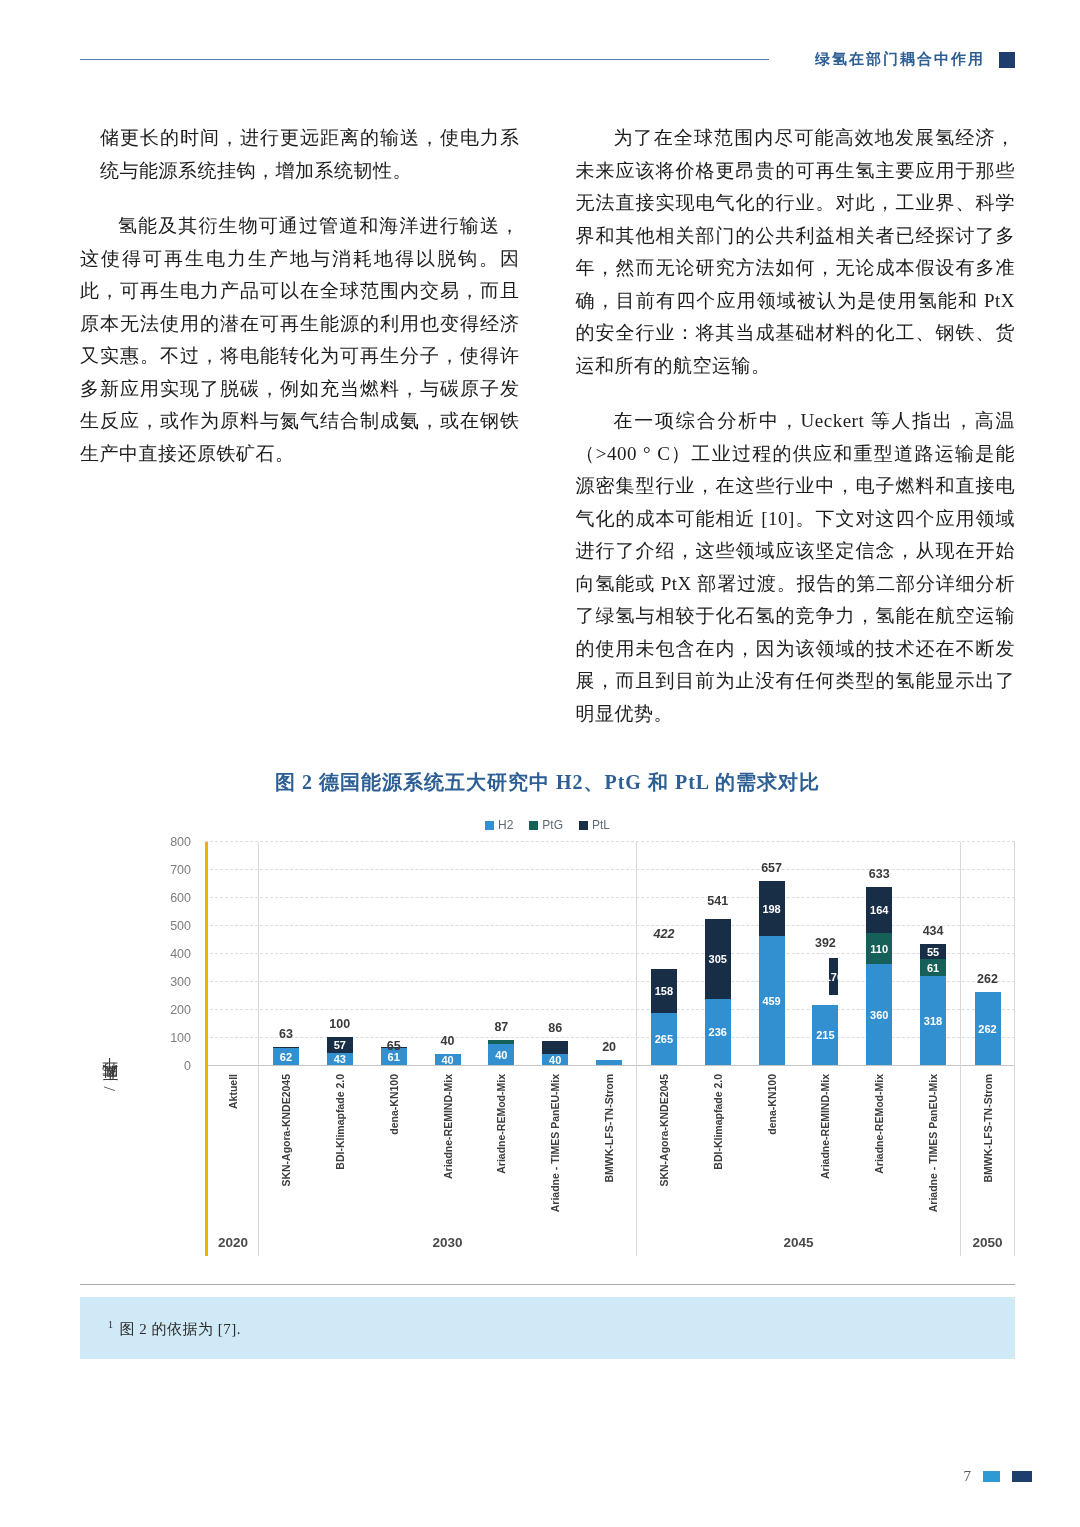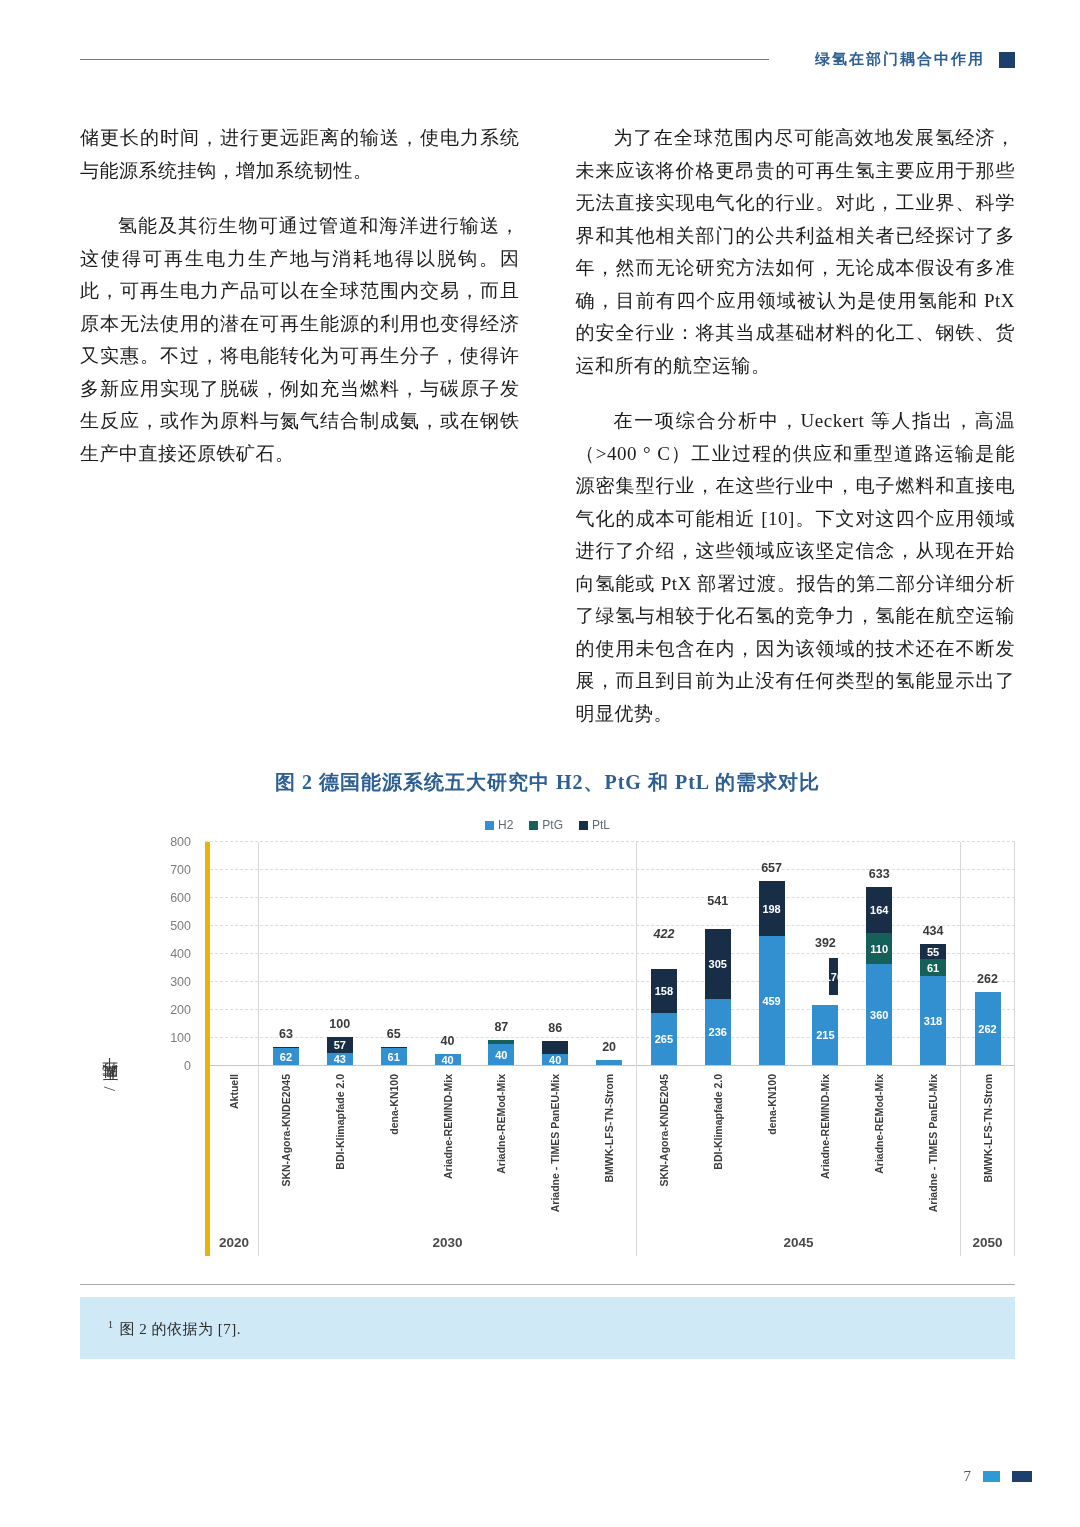--- a/index.html
+++ b/index.html
@@ -23,21 +23,21 @@
   .header-title{color:var(--accent);font-family:"Liberation Sans",sans-serif;
     font-size:15px;font-weight:600;letter-spacing:2px;}
   .header-square{width:16px;height:16px;background:var(--sq-dark);display:inline-block;margin-left:14px;}
   
   .columns{margin-top:53px;display:flex;gap:56px;}
   .col{flex:1;min-width:0;}
   .col p{
     font-size:19px;line-height:32.5px;color:#1c1c1c;text-align:justify;
     text-indent:2em;letter-spacing:.5px;margin-bottom:23px;
   }
-  .col p.no-indent{text-indent:0;}
+  .col p.no-indent{text-indent:0;margin-left:20px;}
   
   .chart{margin-top:16px;}
   .chart-title{
     text-align:center;color:var(--accent);font-size:20px;font-weight:600;
     letter-spacing:1px;margin-bottom:22px;
   }
   .legend{display:flex;justify-content:center;gap:16px;margin-bottom:10px;
     font-family:"Liberation Sans",sans-serif;font-size:12px;color:#5f6a72;}
   .legend-item{display:flex;align-items:center;gap:4px;}
   .legend-swatch{width:9px;height:9px;display:inline-block;}
@@ -49,21 +49,21 @@
     font-size:16px;color:#3a3a3a;letter-spacing:1px;
   }
   .yticks{width:75px;position:relative;height:224px;
     font-family:"Liberation Sans",sans-serif;font-size:12.5px;color:#7c7c7c;}
   .ytick{position:absolute;right:14px;transform:translateY(50%);}
   .plot{position:relative;}
   .grid{position:absolute;left:0;top:0;width:100%;height:224px;}
   .gridline{position:absolute;left:0;width:100%;height:0;border-top:1px dashed #dcdcdc;}
   .groups{display:flex;position:relative;}
   .group{border-right:1px solid #d8d8d8;}
-  .group:first-child{border-left:5px solid #eab308;}
+  .group:first-child{border-left:3px solid #eab308;}
   .bars{display:flex;height:224px;align-items:flex-end;border-bottom:1px solid #c6c6c6;}
   .slot{width:54px;height:224px;position:relative;display:flex;align-items:flex-end;justify-content:center;}
   .bar{width:26px;display:flex;flex-direction:column-reverse;}
   .seg{display:flex;align-items:center;justify-content:center;overflow:hidden;
     color:#fff;font-family:"Liberation Sans",sans-serif;font-size:11px;font-weight:700;}
   .total{position:absolute;left:0;width:100%;text-align:center;
     font-family:"Liberation Sans",sans-serif;font-size:12.5px;font-weight:700;color:#3a3a3a;}
   .xlabs{display:flex;height:162px;padding-top:8px;}
   .xlab{width:54px;display:flex;justify-content:center;align-items:flex-start;}
   .xlab span{writing-mode:vertical-rl;transform:rotate(180deg);
@@ -171,21 +171,21 @@
                   </div>
                 </div>
                 <div class="slot">
                   <div class="total" style="bottom: 34px;">100</div>
                   <div class="bar">
                     <div class="seg" style="height: 12px; background: rgb(51, 144, 208);">43</div>
                     <div class="seg" style="height: 16px; background: rgb(24, 46, 70);">57</div>
                   </div>
                 </div>
                 <div class="slot">
-                  <div class="total" style="bottom: 24px;">65</div>
+                  <div class="total" style="bottom: 12px;">65</div>
                   <div class="bar">
                     <div class="seg" style="height: 17px; background: rgb(51, 144, 208);">61</div>
                     <div class="seg" style="height: 1px; background: rgb(24, 46, 70);"></div>
                   </div>
                 </div>
                 <div class="slot">
                   <div class="total" style="bottom: 17px;">40</div>
                   <div class="bar">
                     <div class="seg" style="height: 11px; background: rgb(51, 144, 208);">40</div>
                   </div>
@@ -242,21 +242,21 @@
                   <div class="total" style="bottom: 124px; font-style: italic;">422</div>
                   <div class="bar">
                     <div class="seg" style="height: 52px; background: rgb(51, 144, 208);">265</div>
                     <div class="seg" style="height: 44px; background: rgb(24, 46, 70);">158</div>
                   </div>
                 </div>
                 <div class="slot">
                   <div class="total" style="bottom: 157px; margin-top: 21px;">541</div>
                   <div class="bar">
                     <div class="seg" style="height: 66px; background: rgb(51, 144, 208);">236</div>
-                    <div class="seg" style="height: 70px; background: rgb(24, 46, 70);">305</div>
+                    <div class="seg" style="height: 80px; background: rgb(24, 46, 70);">305</div>
                   </div>
                 </div>
                 <div class="slot">
                   <div class="total" style="bottom: 190px; margin-top: 44px;">657</div>
                   <div class="bar">
                     <div class="seg" style="height: 129px; background: rgb(51, 144, 208);">459</div>
                     <div class="seg" style="height: 55px; background: rgb(24, 46, 70);">198</div>
                   </div>
                 </div>
                 <div class="slot">

